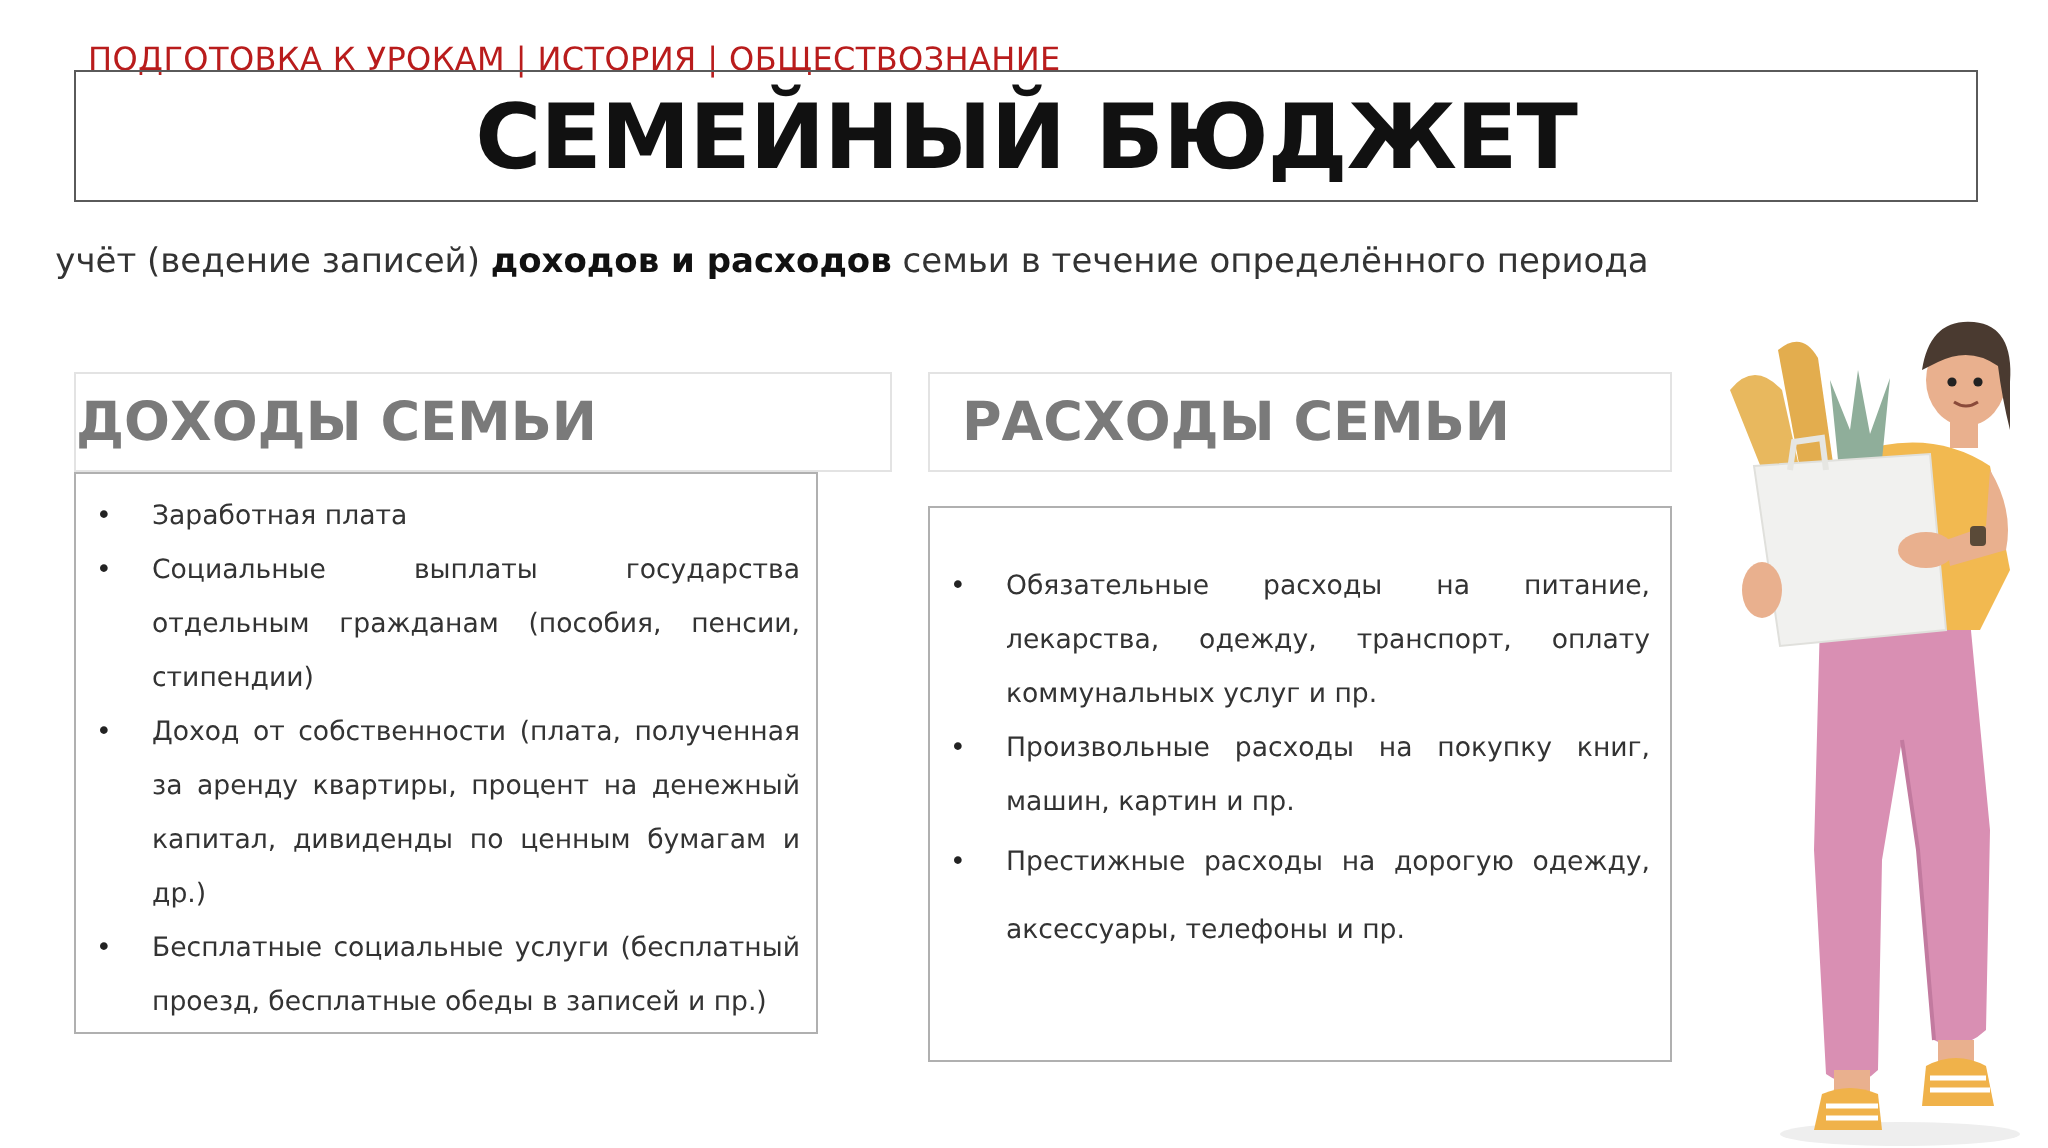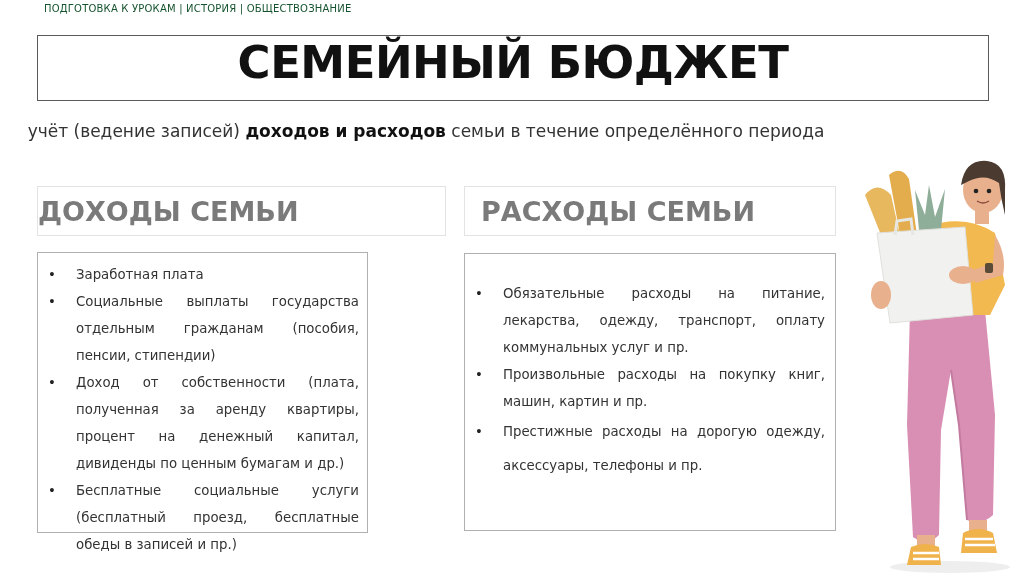--- a/index.html
+++ b/index.html
@@ -3,28 +3,28 @@
 <meta charset="utf-8">
 <style>
   html, body { margin: 0; padding: 0; }
   body {
     width: 1024px; height: 574px; overflow: hidden;
     background: #ffffff; position: relative;
     font-family: "Liberation Sans", "DejaVu Sans", sans-serif;
     color: #222;
   }
   .breadcrumb {
-    position: absolute; left: 44px; top: 3px;
-    font-size: 10px; color: #14532d; letter-spacing: 0.2px;
+    position: absolute; left: 44px; top: 20px;
+    font-size: 16px; color: #b91c1c; letter-spacing: 0.2px;
     font-family: "DejaVu Sans", sans-serif;
   }
   .title-box {
     position: absolute; left: 37px; top: 35px; width: 952px; height: 66px;
     border: 1.5px solid #5a5a5a; box-sizing: border-box;
-    display: flex; align-items: flex-start; justify-content: center;
+    display: flex; align-items: center; justify-content: center;
   }
   .title-box h1 {
     margin: 0; font-size: 45px; font-weight: bold; color: #111;
     font-family: "DejaVu Sans", sans-serif; letter-spacing: -0.5px;
   }
   .definition {
     position: absolute; left: 14px; top: 121px; width: 824px; text-align: center;
     font-size: 17px; color: #333; font-family: "DejaVu Sans", sans-serif;
   }
   .definition b { color: #111; }
@@ -42,21 +42,21 @@
     font-family: "DejaVu Sans", sans-serif; color: #333;
   }
   .content-box ul { list-style: none; margin: 0; padding: 0; }
   .content-box li {
     position: relative; padding-left: 30px; text-align: justify;
     text-align-last: left;
   }
   .content-box li::before {
     content: "•"; position: absolute; left: 2px; top: 0; color: #222;
   }
-  #income-box { left: 37px; top: 252px; width: 331px; height: 281px; padding: 8px 8px 0 8px; }
+  #income-box { left: 37px; top: 236px; width: 372px; height: 281px; padding: 8px 8px 0 8px; }
   #income-box li { font-size: 13.3px; line-height: 27px; }
   #expense-box { left: 464px; top: 253px; width: 372px; height: 278px; padding: 26px 10px 0 8px; }
   #expense-box li { font-size: 13.3px; line-height: 27px; }
   #expense-box li.wide { line-height: 34px; }
 
   
   .character { position: absolute; left: 855px; top: 155px; width: 169px; height: 419px; }
 </style>
 </head>
 <body>

